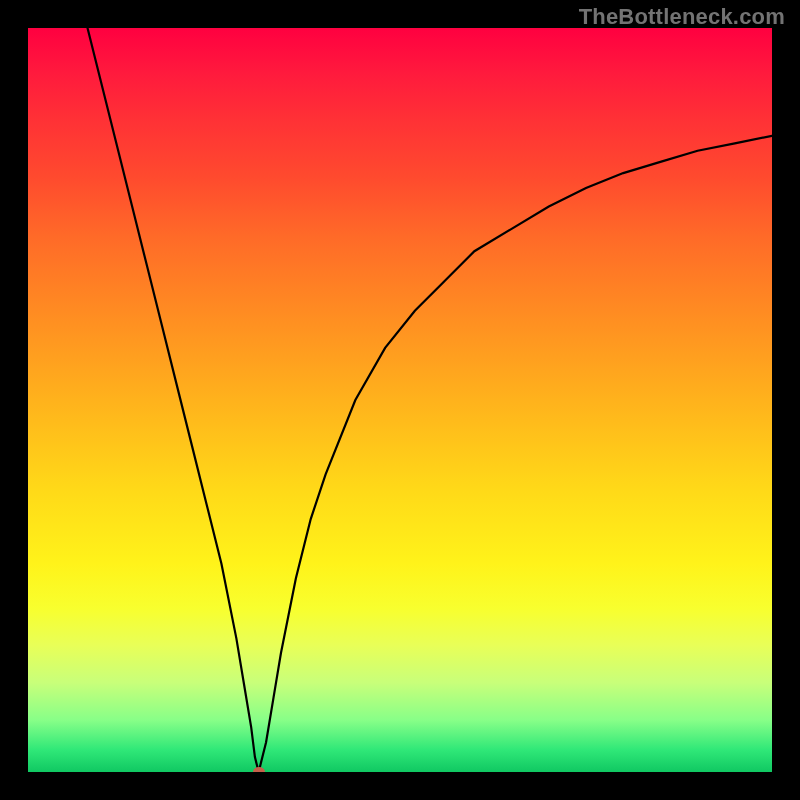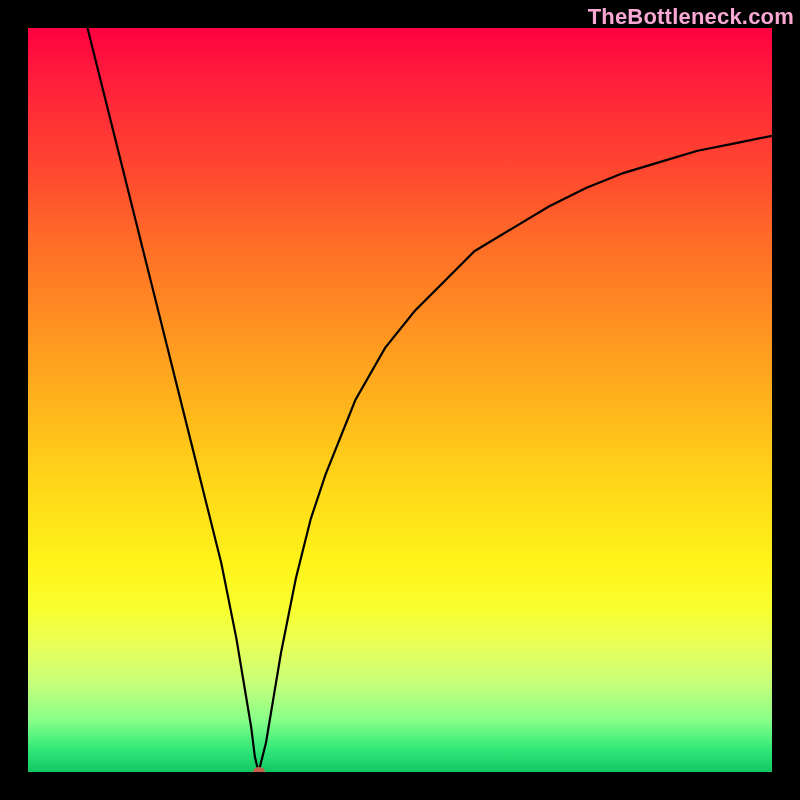--- a/index.html
+++ b/index.html
@@ -42,22 +42,22 @@
       #e8ff58 83%,
       #c8ff7a 88%,
       #88ff88 93%,
       #30e878 97%,
       #10c862 100%
     );
   }
   .watermark {
     position: absolute;
     top: 4px;
-    right: 6px;
-    color: #f9a8d4;
+    right: 15px;
+    color: #737373;
     font-size: 22px;
     font-weight: 600;
     letter-spacing: 0.2px;
     user-select: none;
   }
   svg.curve {
     position: absolute;
     left: 0; top: 0;
     width: 744px;
     height: 744px;

